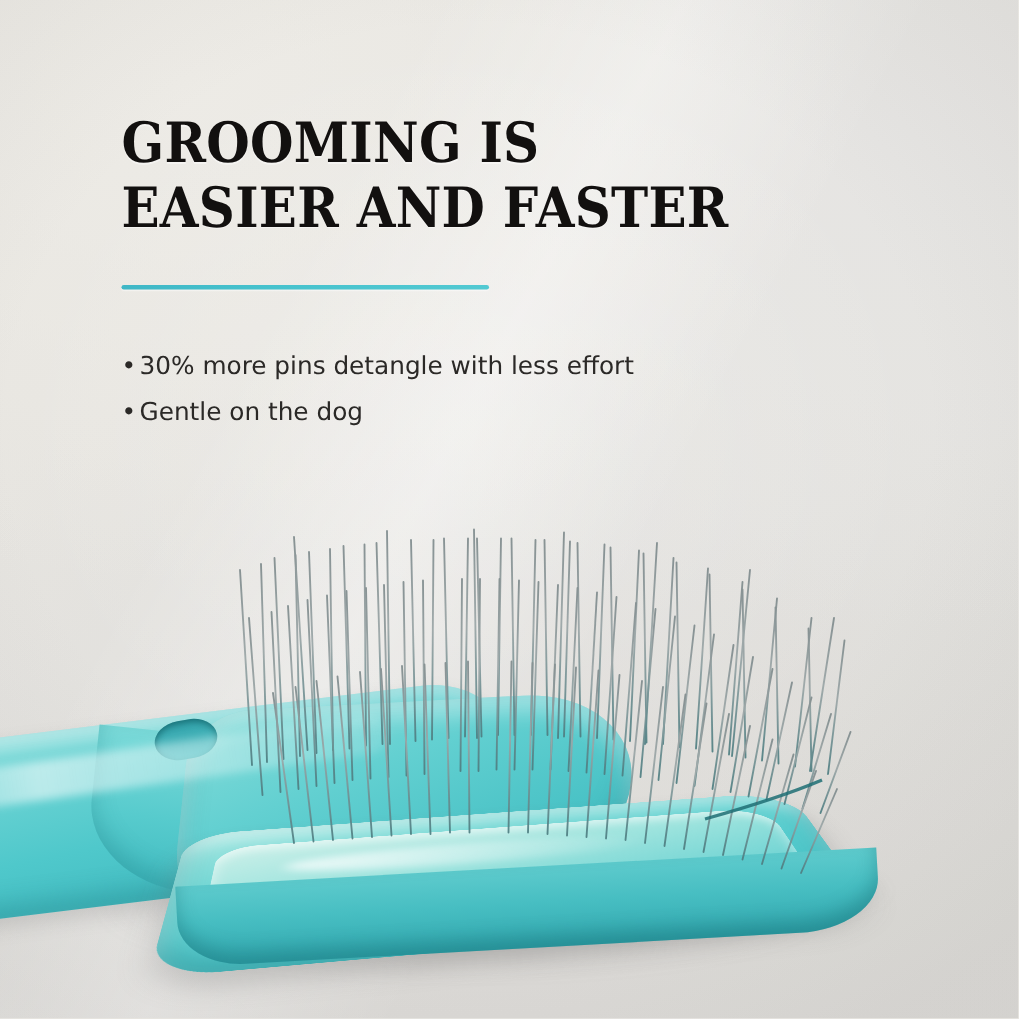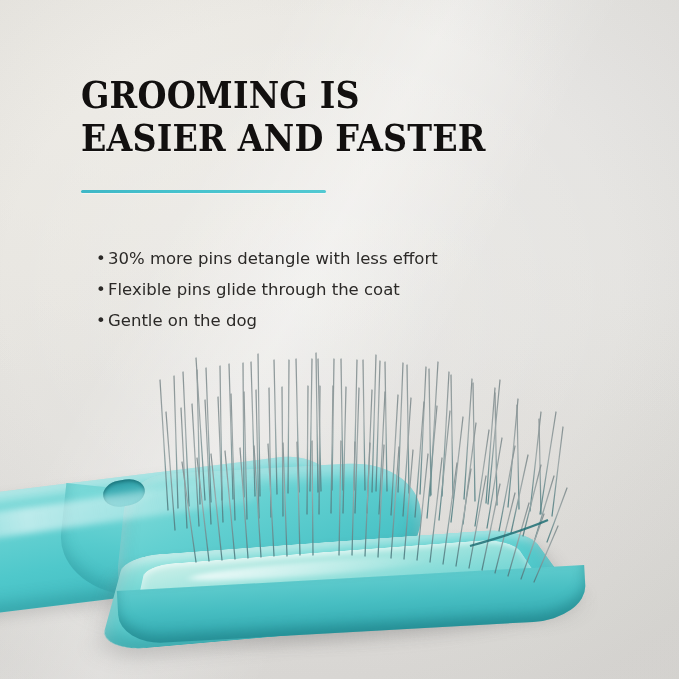--- a/index.html
+++ b/index.html
@@ -46,21 +46,21 @@
 
   .rule{
     position:absolute;left:81px;top:190px;
     width:245px;height:3px;border-radius:2px;
     background:linear-gradient(90deg,#3fb7c6 0%,#46c2cd 40%,#52c9d2 100%);
     box-shadow:0 1px 1px rgba(255,255,255,.5);
   }
 
   .bullets{
     position:absolute;left:81px;top:228px;width:520px;
-    list-style:none;margin:15px;padding:0;
+    list-style:none;margin:0;padding:0;
   }
   .bullets li{
     font-family:"DejaVu Sans",sans-serif;
     font-size:16.5px;
     line-height:31px;
     color:#2b2927;
     white-space:nowrap;
   }
   .bullets li .dot{display:inline-block;width:12px;}
 
@@ -162,21 +162,20 @@
     <h1 class="headline">
       <span class="hl-line">GROOMING IS</span>
       <span class="hl-line">EASIER AND FASTER</span>
     </h1>
   </div>
 
   <div class="rule"></div>
 
   <ul class="bullets">
     <li><span class="dot">•</span><span>30% more pins detangle with less effort</span></li>
-    <li><span class="dot">•</span><span>Flexible pins glide through the coat</span></li>
     <li><span class="dot">•</span><span>Gentle on the dog</span></li>
   </ul>
 
   <div class="product">
 
     <div class="ground-shadow"></div>
     <div class="head-shadow"></div>
 
     <div class="handle"></div>
     <div class="handle-wave"></div>

